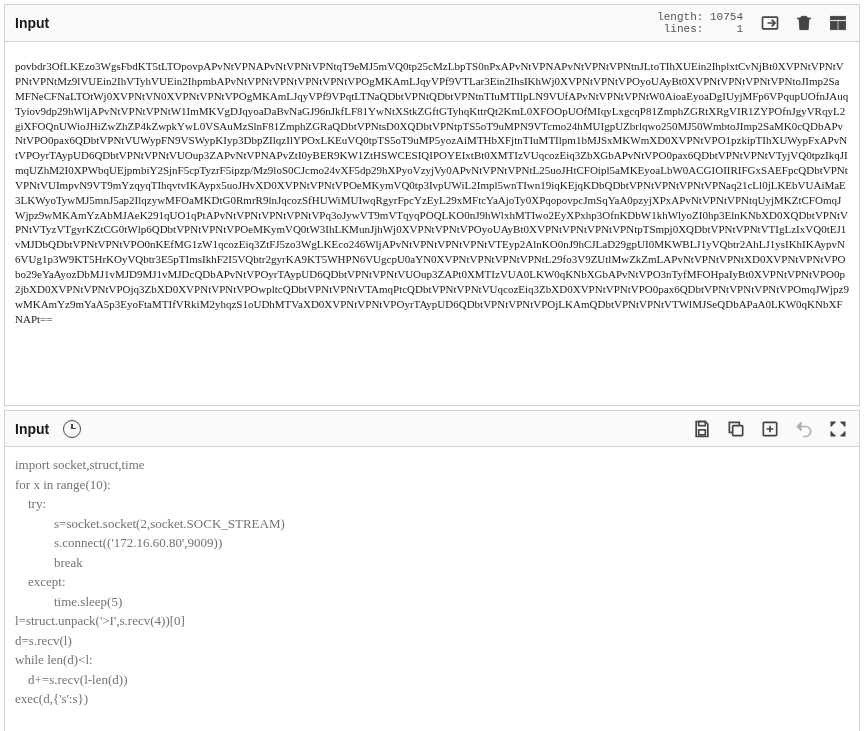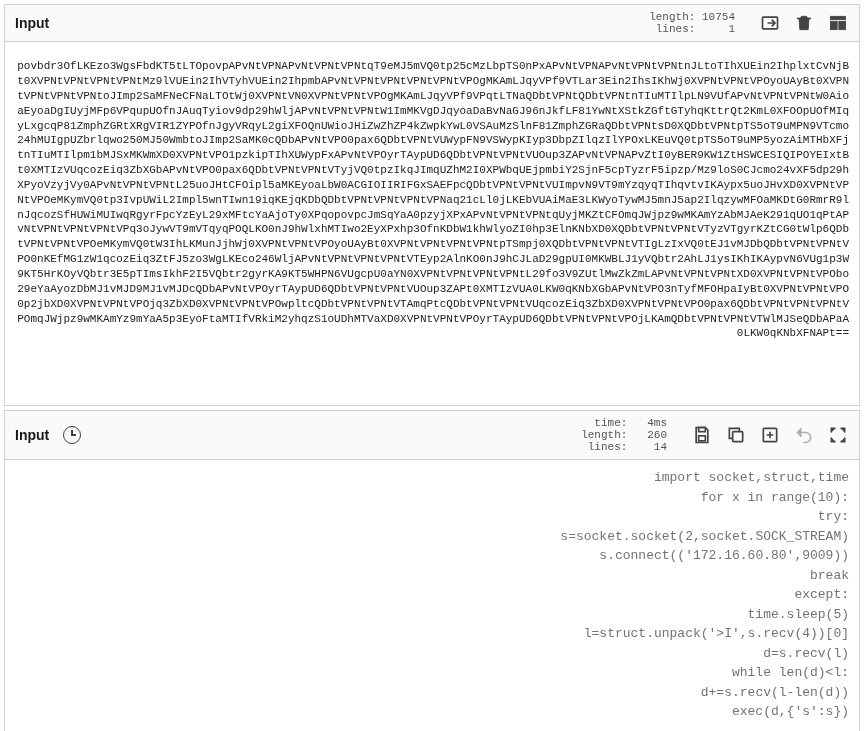--- a/index.html
+++ b/index.html
@@ -43,42 +43,41 @@
   .panel-title {
     font-weight: 700;
     font-size: 14px;
   }
   .meta-block {
     text-align: center;
     font-family: "Courier New", monospace;
     font-size: 11px;
     color: #555;
     line-height: 1.1;
-    margin-right: 12px;
+    margin-right: 4px;
   }
   .meta-row { white-space: pre; }
   .icon-btn {
     width: 22px;
     height: 22px;
     display: flex;
     align-items: center;
     justify-content: center;
     cursor: pointer;
     color: #444;
   }
   .icon-btn svg { width: 20px; height: 20px; stroke: currentColor; fill: currentColor; }
   .panel-body {
     flex: 1;
     overflow: auto;
     padding: 8px 10px;
-    font-family: Liberation Mono, monospace;
+    font-family: Liberation Serif, serif;
     font-size: 11px;
     line-height: 1.35;
     color: #222;
-    text-align: right;
   }
   .input-text {
     word-break: break-all;
     white-space: normal;
     overflow-wrap: anywhere;
   }
   .output-text {
     white-space: pre;
     font-size: 13px;
     line-height: 1.5;
@@ -151,25 +150,20 @@
   </div>
 </div>
 
 <div class="panel panel-output">
   <div class="panel-header">
     <div class="panel-header-left">
       <span class="panel-title">Input</span>
       <span class="history-icon"></span>
     </div>
     <div class="panel-header-right">
-      <div class="meta-block">
-        <div class="meta-row">  <span>time:</span>   <span>4ms</span></div>
-        <div class="meta-row"><span>length:</span>   <span>260</span></div>
-        <div class="meta-row"> <span>lines:</span>    <span>14</span></div>
-      </div>
       <div class="icon-btn">
         <svg viewBox="0 0 24 24" fill="none" stroke="#444" stroke-width="2">
           <path d="M5 3h11l3 3v15H5V3z" fill="none"></path>
           <rect x="8" y="3" width="8" height="5" fill="none"></rect>
           <rect x="8" y="13" width="8" height="6" fill="none"></rect>
         </svg>
       </div>
       <div class="icon-btn">
         <svg viewBox="0 0 24 24" fill="none" stroke="#444" stroke-width="2">
           <rect x="8" y="8" width="12" height="12" rx="1" fill="none"></rect>

